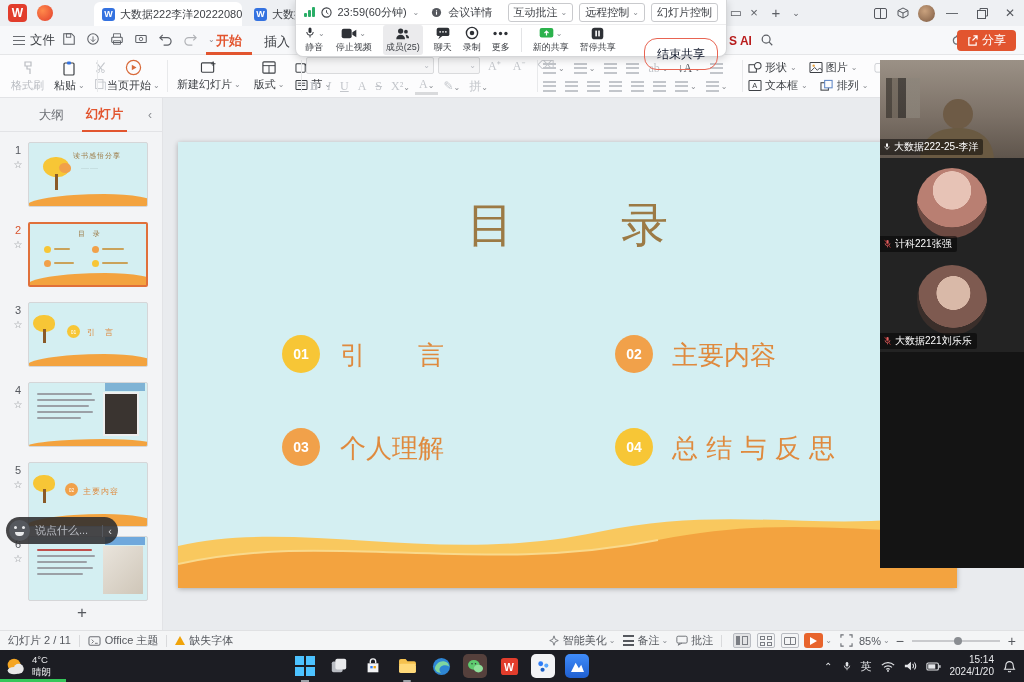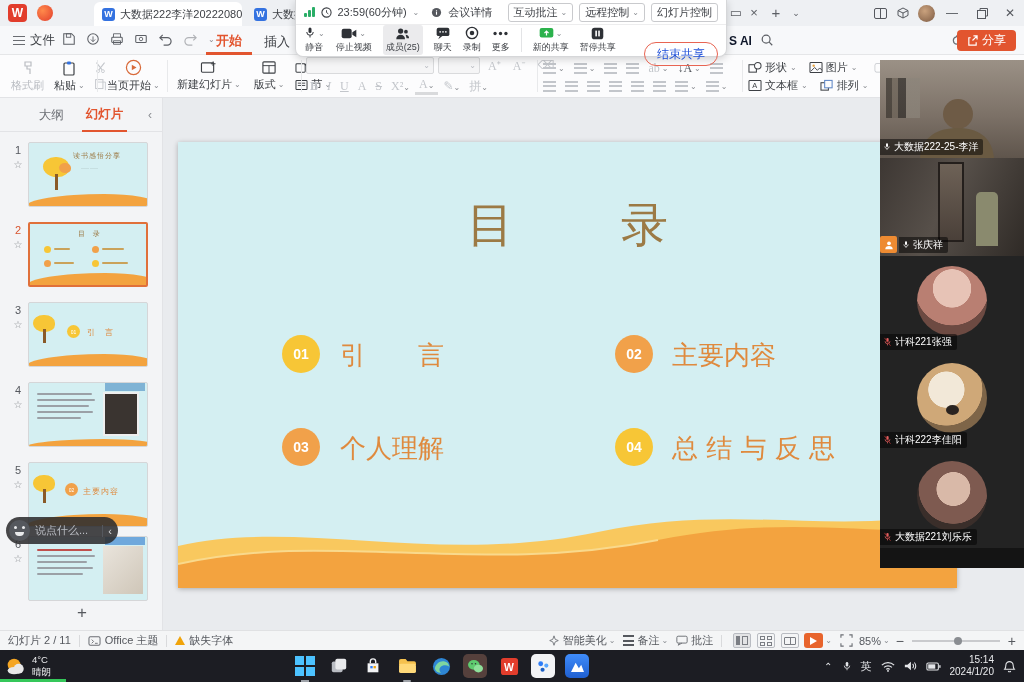--- a/index.html
+++ b/index.html
@@ -60,21 +60,21 @@
   #meetrow1{height:25px;border-bottom:1px solid #ededee;display:flex;align-items:center;padding:0 8px;gap:6px;}
   .sig{display:flex;align-items:flex-end;gap:1.5px;height:10px;}
   .sig i{width:2.5px;background:#2aae67;border-radius:1px;display:block;}
   .mtxt{font-size:11px;color:#3c3f44;white-space:nowrap;}
   .mbtn{height:19px;border:1px solid #c9cacd;border-radius:3px;font-size:11px;color:#3c3f44;
     display:flex;align-items:center;padding:0 5px;gap:3px;white-space:nowrap;}
   #meetrow2{height:30px;display:flex;align-items:center;padding:0 8px;gap:11px;}
   .mact{display:flex;flex-direction:column;align-items:center;font-size:9px;color:#3c3f44;gap:1px;white-space:nowrap;}
   .mact .ic{height:14px;display:flex;align-items:center;}
   .mact.on{background:#ebebed;border-radius:3px;padding:1px 3px;}
-  .endshare{height:24px;border:1px solid #e86452;color:#1d4ed8;border-radius:13px;font-size:12px;
+  .endshare{height:32px;border:1px solid #e86452;color:#0f172a;border-radius:13px;font-size:12px;
     display:flex;align-items:center;padding:0 12px;margin-left:auto;white-space:nowrap;margin-top:28px;}
 
   
   #lpanel{left:0;top:98px;width:163px;height:532px;background:var(--panel);border-right:1px solid var(--bd);}
   .ptab{font-size:12.5px;color:#6b6e74;padding:9px 4px 7px;}
   .ptab.active{color:var(--orange);font-weight:bold;border-bottom:2px solid var(--orange);}
   .tnum{position:absolute;left:10px;width:16px;text-align:center;font-size:11px;color:#55585e;}
   .tstar{display:block;color:#8a8d92;font-size:10px;margin-top:3px;}
   .thumb{position:absolute;left:28px;width:120px;height:65px;background:var(--slidebg);
     border:1px solid #d5d6d8;border-radius:2px;overflow:hidden;}
@@ -239,21 +239,21 @@
           </svg>
         </span>
       <span class="caret">⌄</span>
     </div>
     <div class="abs rtab active" style="left:206px;">
         <span>开始</span>
       </div>
     <div class="abs rtab" style="left:254px;">
         <span>插入</span>
       </div>
-    <span class="abs" style="left:729px;top:8px;font-size:12px;font-weight:bold;color:#0f172a;">S AI</span>
+    <span class="abs" style="left:729px;top:8px;font-size:12px;font-weight:bold;color:#b91c1c;">S AI</span>
     <span class="abs" style="left:760px;top:7px;">
       <svg width="14" height="14" viewBox="0 0 16 16">
           <circle cx="7" cy="7" r="4.5" fill="none" stroke="#5c5f65" stroke-width="1.4"></circle>
           <line x1="10.5" y1="10.5" x2="14" y2="14" stroke="#5c5f65" stroke-width="1.4"></line>
         </svg>
     </span>
     <span class="abs" style="left:952px;top:7px;">
       <svg width="17" height="13" viewBox="0 0 18 14">
           <path d="M5 12a4 4 0 0 1-.5-7.9A5 5 0 0 1 14 5.5 3.5 3.5 0 0 1 13.5 12z" fill="none" stroke="#6b6e74" stroke-width="1.3"></path>
         </svg>
@@ -701,65 +701,34 @@
       <div class="namebar">
         <svg width="8" height="10" viewBox="0 0 24 26">
             <rect x="9" y="2" width="6" height="11" rx="3" fill="#fff"></rect>
             <path d="M5.5 11a6.5 6.5 0 0 0 13 0" fill="none" stroke="#fff" stroke-width="2"></path>
             <line x1="12" y1="18" x2="12" y2="22" stroke="#fff" stroke-width="2"></line>
           </svg>
         <span>大数据222-25-李洋</span>
       </div>
     </div>
 
-    <div class="vtile" style="height:98px;background:linear-gradient(115deg,#3d3733,#57504a 45%,#2f2a26);">
-      <div class="abs" style="left:58px;top:4px;width:26px;height:80px;background:linear-gradient(180deg,#6e6257,#4a4039);border:2px solid #241f1c;"></div>
-      <div class="abs" style="left:96px;top:34px;width:22px;height:54px;background:#8a8a6e;border-radius:5px 5px 0 0;"></div>
-      <div class="hostbadge">
-        <svg width="10" height="10" viewBox="0 0 24 22">
-            <circle cx="12" cy="7" r="4.5" fill="#fff"></circle>
-            <path d="M3 21c0-5 4-7.5 9-7.5s9 2.5 9 7.5z" fill="#fff"></path>
-          </svg>
-      </div>
-      <div class="namebar" style="left:19px;">
-        <svg width="8" height="10" viewBox="0 0 24 26">
-            <rect x="9" y="2" width="6" height="11" rx="3" fill="#fff"></rect>
-            <path d="M5.5 11a6.5 6.5 0 0 0 13 0" fill="none" stroke="#fff" stroke-width="2"></path>
-            <line x1="12" y1="18" x2="12" y2="22" stroke="#fff" stroke-width="2"></line>
-          </svg>
-        <span>张庆祥</span>
-      </div>
-    </div>
 
     <div class="vtile" style="height:97px;background:#232323;">
       <div class="vavatar" style="background:radial-gradient(circle at 50% 32%,#e7c3b6 0 32%,#b97f72 33% 62%,#6d4a42 63%);"></div>
       <div class="namebar">
         <svg width="9" height="10" viewBox="0 0 24 26">
             <rect x="9" y="2" width="6" height="11" rx="3" fill="#e06060"></rect>
             <path d="M5.5 11a6.5 6.5 0 0 0 13 0" fill="none" stroke="#e06060" stroke-width="2"></path>
             <line x1="12" y1="18" x2="12" y2="22" stroke="#e06060" stroke-width="2"></line>
             <line x1="4" y1="2" x2="20" y2="23" stroke="#a83232" stroke-width="2.4"></line>
           </svg>
         <span>计科221张强</span>
       </div>
     </div>
 
-    <div class="vtile" style="height:98px;background:#232323;">
-      <div class="vavatar" style="background:radial-gradient(circle at 42% 38%,#f2e8d8 0 30%,#cfa878 31% 60%,#7e6548 61%);"></div>
-      <div class="abs" style="left:66px;top:52px;width:13px;height:10px;border-radius:50%;background:#2a2320;"></div>
-      <div class="namebar">
-        <svg width="9" height="10" viewBox="0 0 24 26">
-            <rect x="9" y="2" width="6" height="11" rx="3" fill="#e06060"></rect>
-            <path d="M5.5 11a6.5 6.5 0 0 0 13 0" fill="none" stroke="#e06060" stroke-width="2"></path>
-            <line x1="12" y1="18" x2="12" y2="22" stroke="#e06060" stroke-width="2"></line>
-            <line x1="4" y1="2" x2="20" y2="23" stroke="#a83232" stroke-width="2.4"></line>
-          </svg>
-        <span>计科222李佳阳</span>
-      </div>
-    </div>
 
     <div class="vtile" style="height:97px;background:#232323;">
       <div class="vavatar" style="background:radial-gradient(circle at 52% 40%,#d9b9a8 0 30%,#7e5a50 31% 62%,#3a2e2a 63%);"></div>
       <div class="namebar">
         <svg width="9" height="10" viewBox="0 0 24 26">
             <rect x="9" y="2" width="6" height="11" rx="3" fill="#e06060"></rect>
             <path d="M5.5 11a6.5 6.5 0 0 0 13 0" fill="none" stroke="#e06060" stroke-width="2"></path>
             <line x1="12" y1="18" x2="12" y2="22" stroke="#e06060" stroke-width="2"></line>
             <line x1="4" y1="2" x2="20" y2="23" stroke="#a83232" stroke-width="2.4"></line>
           </svg>

